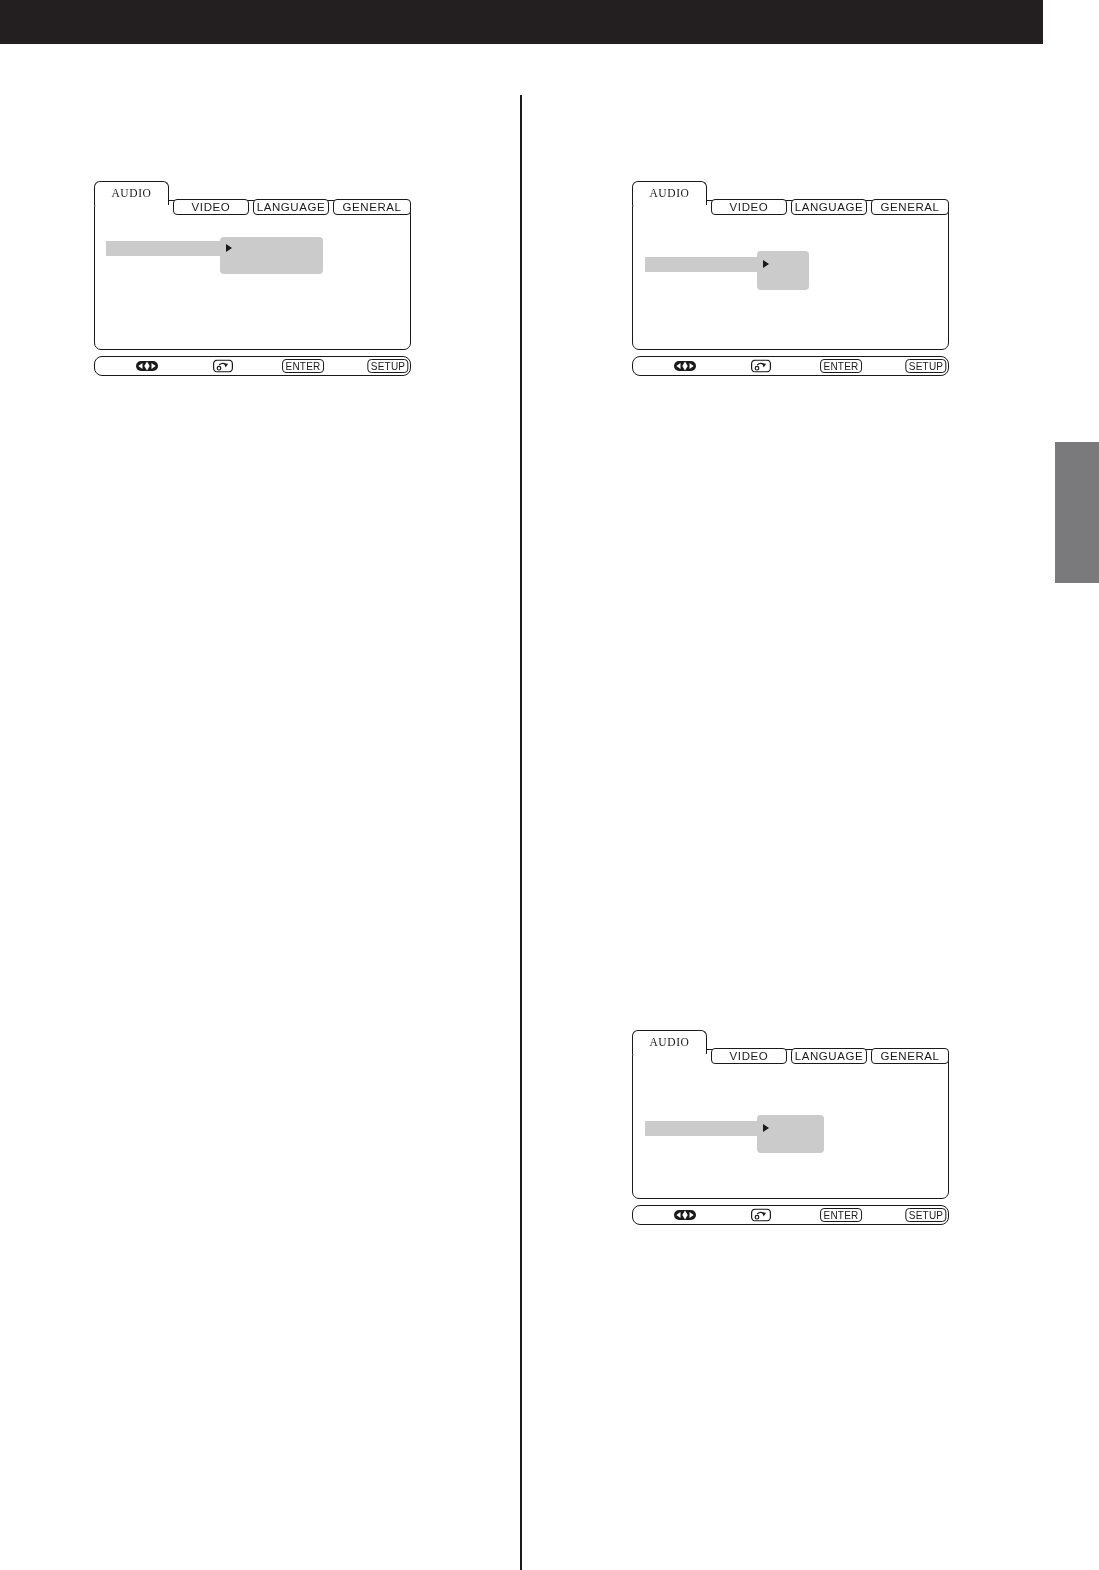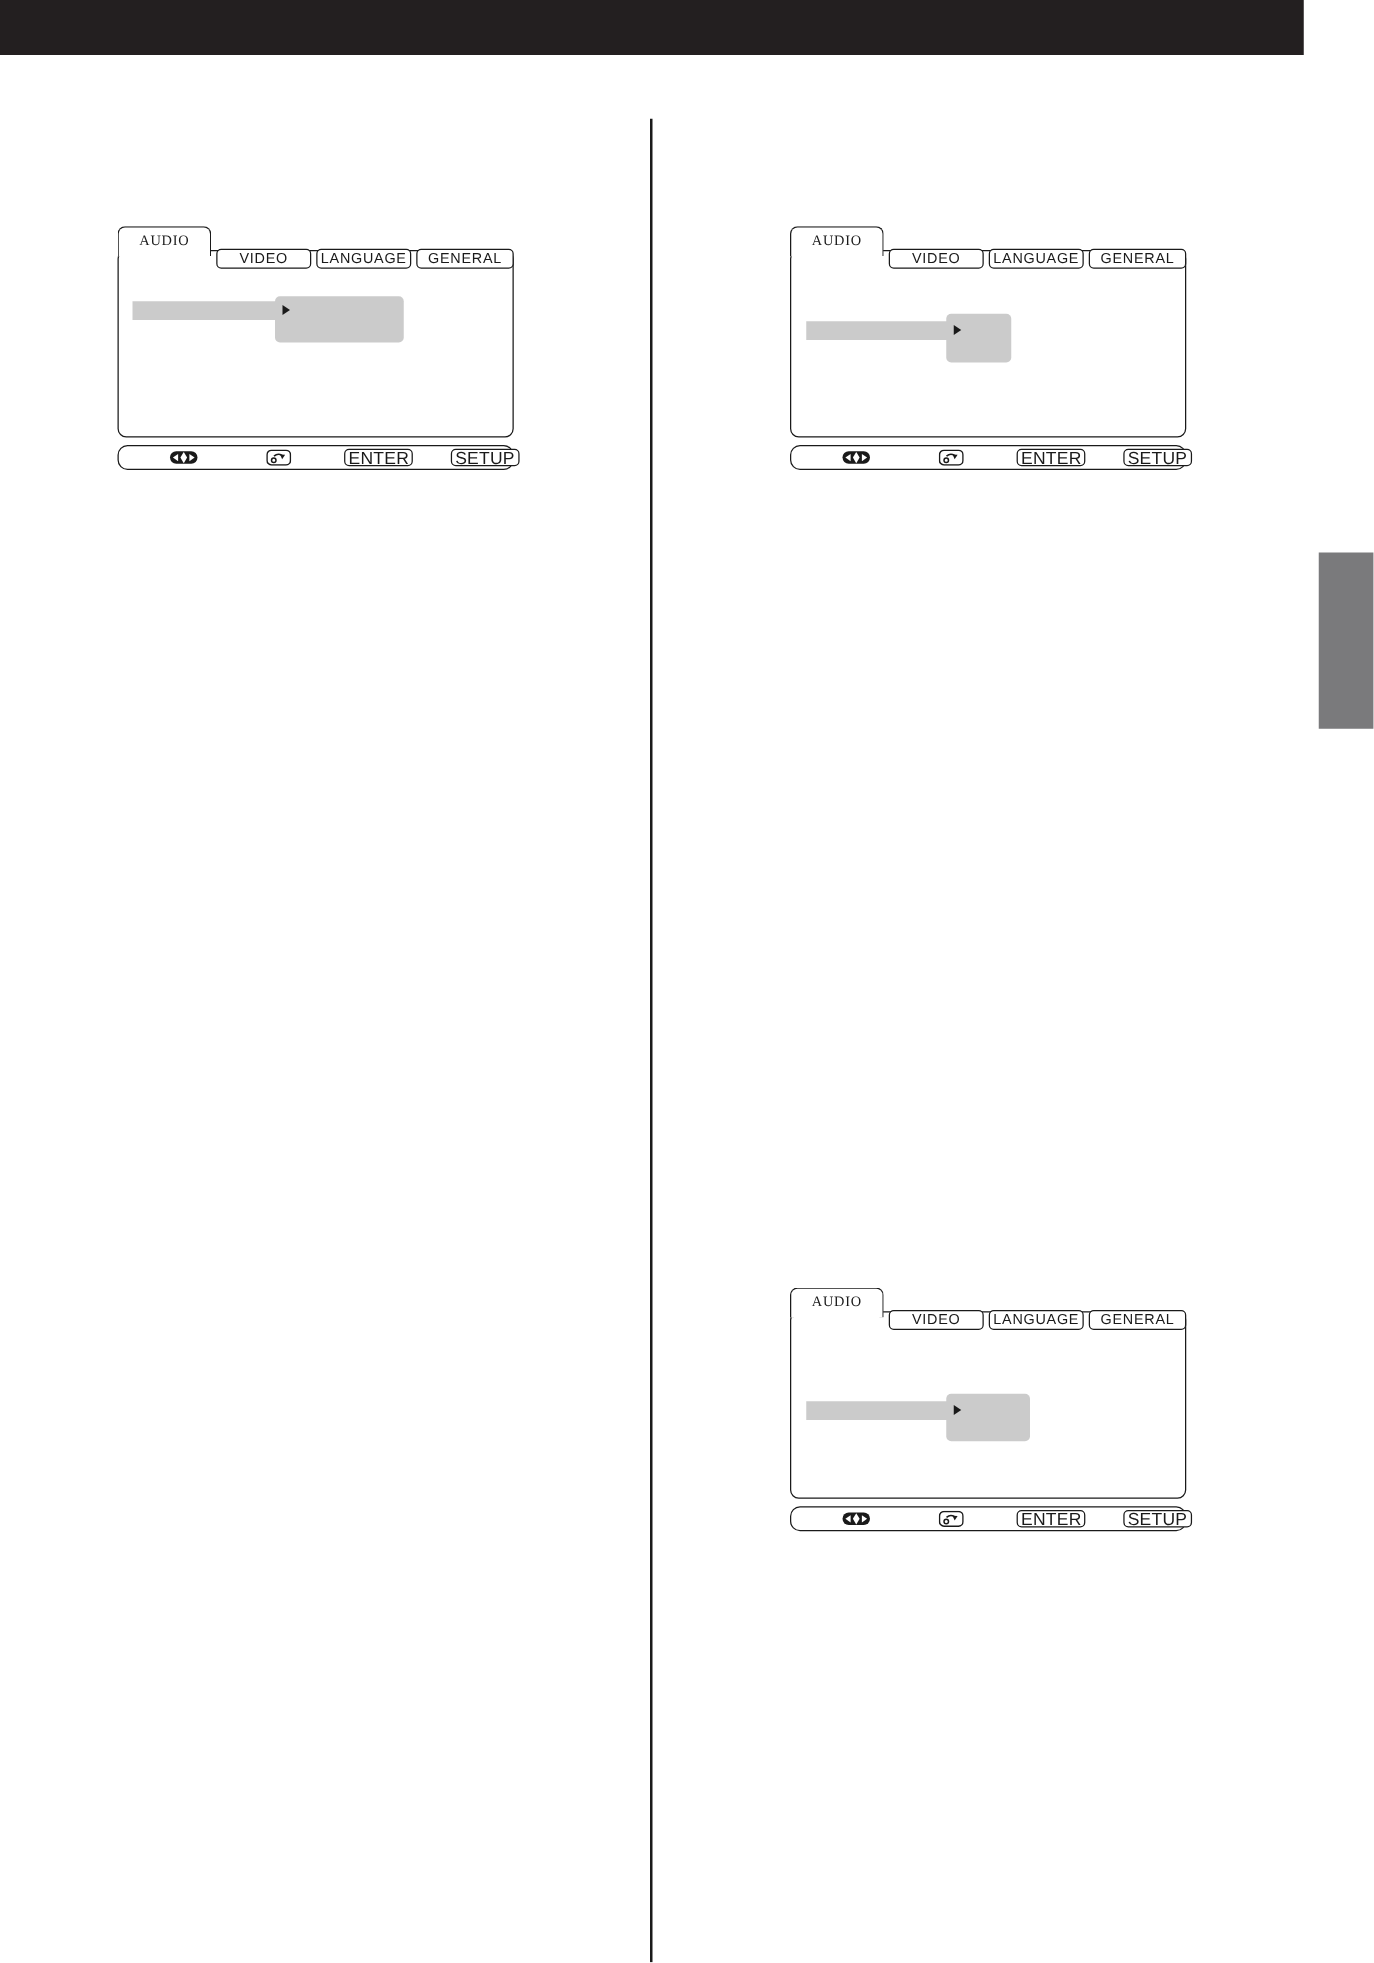--- a/index.html
+++ b/index.html
@@ -63,21 +63,21 @@
 
   .controlbar{
     position:absolute;left:0;top:175px;width:315px;height:18px;
     border:1.5px solid var(--ink);border-radius:8px;background:var(--paper);
   }
   .ctl{position:absolute;top:50%;transform:translate(-50%,-50%);display:flex;align-items:center;justify-content:center;}
   .ctl.nav{left:52px;}
   .ctl.ret{left:128px;}
   .ctl.btn{
     border:1.2px solid var(--ink);border-radius:4px;background:var(--paper);
-    font-size:14px;letter-spacing:0.2px;line-height:9px;padding:1.5px 2.5px;color:var(--ink);
+    font-size:10px;letter-spacing:0.2px;line-height:9px;padding:1.5px 2.5px;color:var(--ink);
     white-space:nowrap;
   }
   .ctl.enter{left:208px;}
   .ctl.setup{left:293px;}
   svg{display:block;}
 </style>
 </head>
 <body>
 
 <div class="page">

